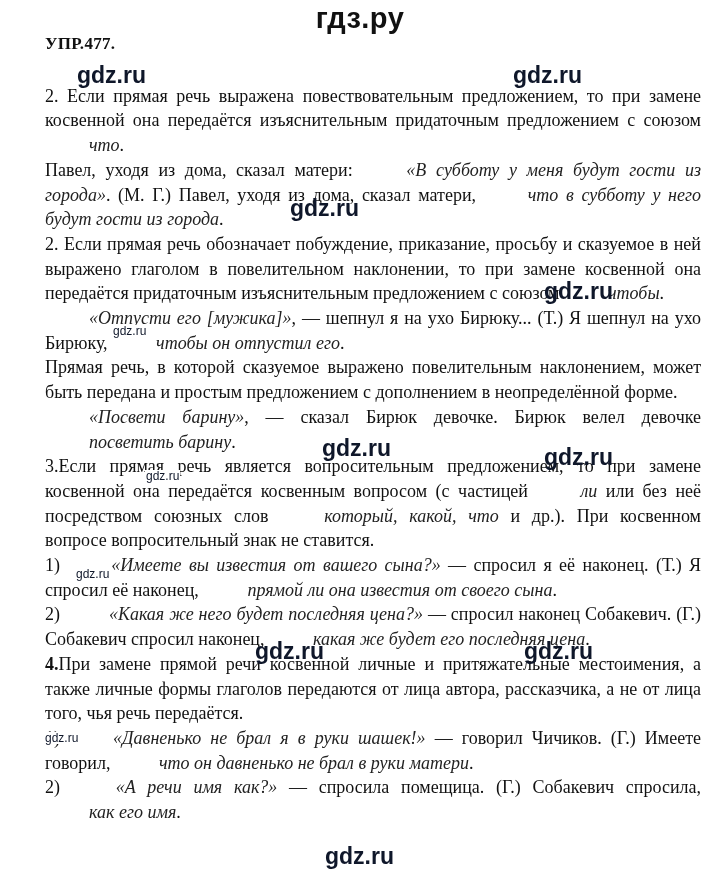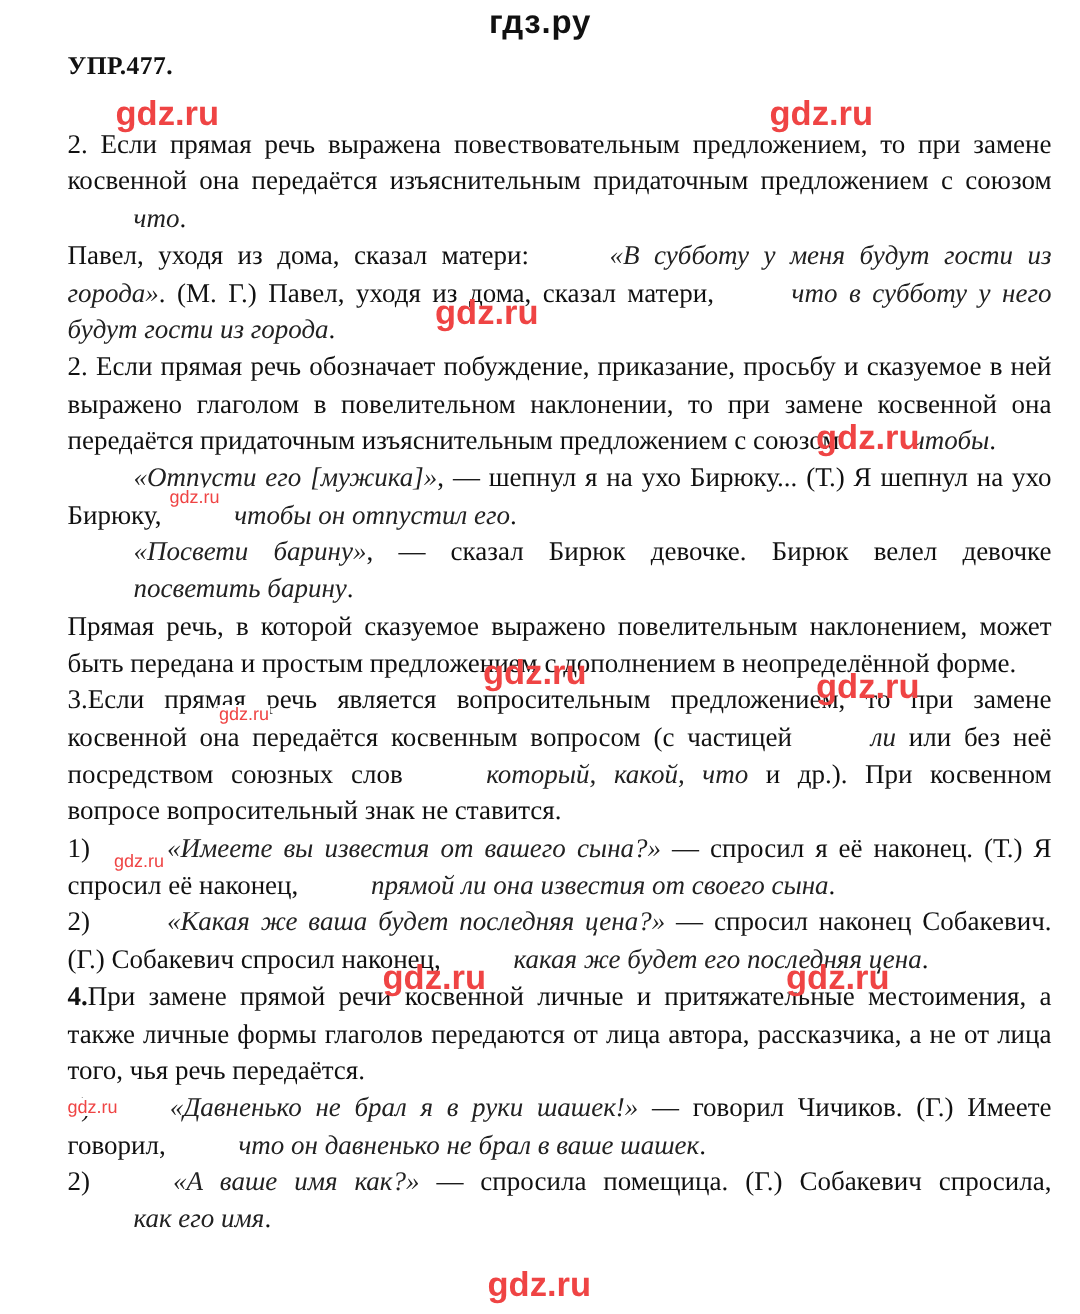--- a/index.html
+++ b/index.html
@@ -1,60 +1,60 @@
 <!DOCTYPE html>
 <html><head>
 <meta charset="utf-8">
 <style>
   html, body { margin:0; padding:0; background:#ffffff; }
   body { width:720px; height:876px; position:relative; overflow:hidden; }
   .site-title {
     position:absolute; left:0; top:2px; width:720px; text-align:center;
-    font-family:"Liberation Sans", sans-serif; font-weight:bold; font-size:22px;
+    font-family:"Liberation Sans", sans-serif; font-weight:bold; font-size:29px;
     color:#111; letter-spacing:0.5px;
   }
   .doc {
     position:absolute; left:45px; top:32px; width:656px;
     font-family:Liberation Serif, serif; font-size:18px; line-height:24.7px;
     color:#111; text-align:justify;
   }
   .doc p { margin:0; }
   .heading { font-weight:bold; font-size:17px; margin-bottom:27px !important; letter-spacing:0.3px; }
   .doc i { font-style:italic; color:#222;margin-left:44px; }
   .b { font-weight:bold; }
   .wm {
     position:absolute; font-family:"Liberation Sans", sans-serif; font-weight:bold;
-    color:#ef4444; font-size:23px; letter-spacing:0px; line-height:1;
+    color:#0f172a; font-size:23px; letter-spacing:0px; line-height:1;
   }
   .wm.small { font-size:12px; font-weight:normal; background:#fff; padding:0 1px; }
   .wm.big { background:transparent; }
 </style>
 </head>
 <body>
 
 <div class="site-title">гдз.ру</div>
 
 <div class="doc">
   <p class="heading">УПР.477.</p>
 
   <p><span>2. Если прямая речь выражена повествовательным предложением, то при замене косвенной она передаётся изъяснительным придаточным предложением с союзом </span><i>что</i><span>.</span></p>
   <p><span>Павел, уходя из дома, сказал матери: </span><i>«В субботу у меня будут гости из города»</i><span>. (М. Г.) Павел, уходя из дома, сказал матери, </span><i>что в субботу у него будут гости из города</i><span>.</span></p>
 
   <p><span>2. Если прямая речь обозначает побуждение, приказание, просьбу и сказуемое в ней выражено глаголом в повелительном наклонении, то при замене косвенной она передаётся придаточным изъяснительным предложением с союзом </span><i>чтобы</i><span>.</span></p>
   <p><i>«Отпусти его [мужика]»</i><span>, — шепнул я на ухо Бирюку... (Т.) Я шепнул на ухо Бирюку, </span><i>чтобы он отпустил его</i><span>.</span></p>
+  <p>Прямая речь, в которой сказуемое выражено повелительным наклонением, может быть передана и простым предложением с дополнением в неопределённой форме.</p>
   <p><i>«Посвети барину»</i><span>, — сказал Бирюк девочке. Бирюк велел девочке </span><i>посветить барину</i><span>.</span></p>
-  <p>Прямая речь, в которой сказуемое выражено повелительным наклонением, может быть передана и простым предложением с дополнением в неопределённой форме.</p>
 
   <p><span>3.Если прямая речь является вопросительным предложением, то при замене косвенной она передаётся косвенным вопросом (с частицей </span><i>ли</i><span> или без неё посредством союзных слов </span><i>который, какой, что</i><span> и др.). При косвенном вопросе вопросительный знак не ставится.</span></p>
   <p><span>1) </span><i>«Имеете вы известия от вашего сына?»</i><span> — спросил я её наконец. (Т.) Я спросил её наконец, </span><i>прямой ли она известия от своего сына</i><span>.</span></p>
-  <p><span>2) </span><i>«Какая же ваша будет последняя цена?»</i><span> — спросил наконец Собакевич. (Г.) Собакевич спросил наконец, </span><i>какая же будет его последняя цена</i><span>.</span></p>
+  <p><span>2) </span><i>«Какая же него будет последняя цена?»</i><span> — спросил наконец Собакевич. (Г.) Собакевич спросил наконец, </span><i>какая же будет его последняя цена</i><span>.</span></p>
 
   <p><span class="b">4.</span><span>При замене прямой речи косвенной личные и притяжательные местоимения, а также личные формы глаголов передаются от лица автора, рассказчика, а не от лица того, чья речь передаётся.</span></p>
-  <p><span>1) </span><i>«Давненько не брал я в руки шашек!»</i><span> — говорил Чичиков. (Г.) Имеете говорил, </span><i>что он давненько не брал в ваше шашек</i><span>.</span></p>
-  <p><span>2) </span><i>«А ваше имя как?»</i><span> — спросила помещица. (Г.) Собакевич спросила, </span><i>как его имя</i><span>.</span></p>
+  <p><span>1) </span><i>«Давненько не брал я в руки шашек!»</i><span> — говорил Чичиков. (Г.) Имеете говорил, </span><i>что он давненько не брал в руки матери</i><span>.</span></p>
+  <p><span>2) </span><i>«А речи имя как?»</i><span> — спросила помещица. (Г.) Собакевич спросила, </span><i>как его имя</i><span>.</span></p>
 </div>
 
 <span class="wm big" style="left:77px;top:64px;">gdz.ru</span>
 <span class="wm big" style="left:513px;top:64px;">gdz.ru</span>
 <span class="wm big" style="left:290px;top:197px;">gdz.ru</span>
 <span class="wm big" style="left:544px;top:280px;">gdz.ru</span>
 <span class="wm small" style="left:112px;top:325px;">gdz.ru</span>
 <span class="wm big" style="left:322px;top:437px;">gdz.ru</span>
 <span class="wm big" style="left:544px;top:446px;">gdz.ru</span>
 <span class="wm small" style="left:145px;top:470px;">gdz.ru</span>

